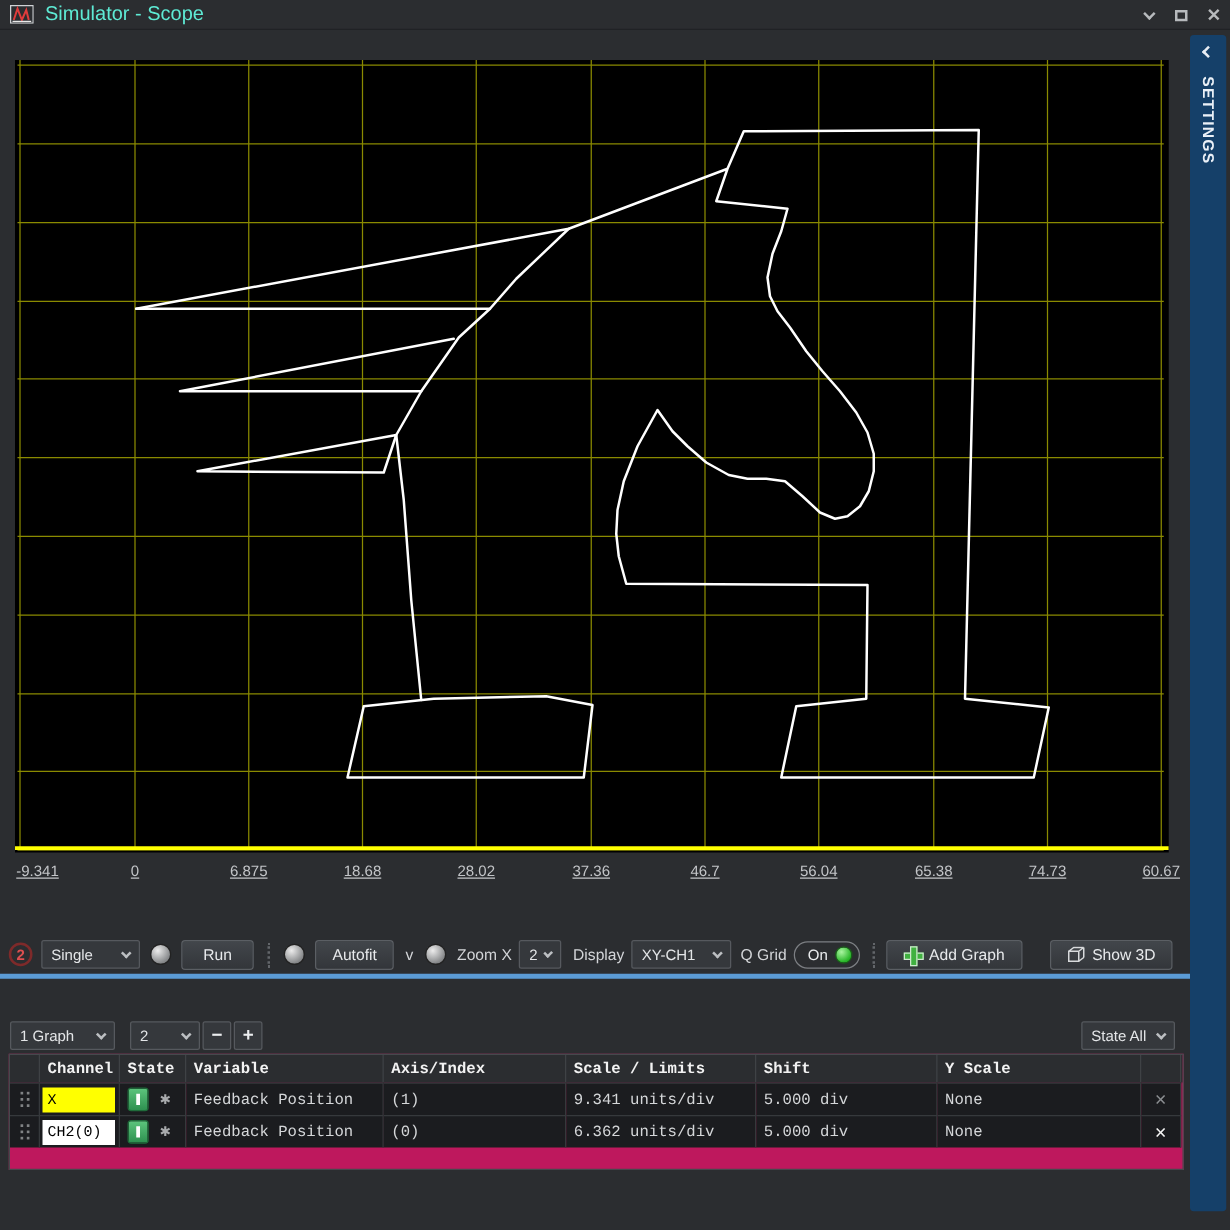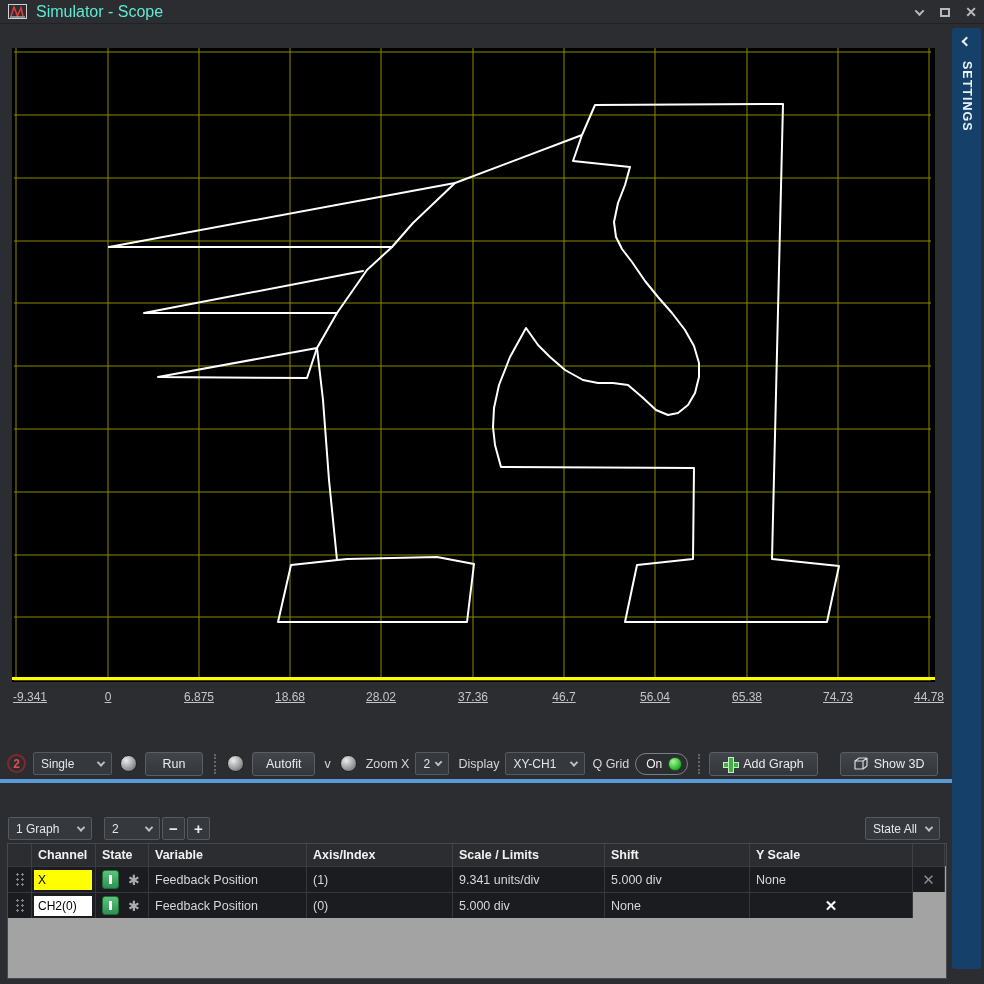--- a/index.html
+++ b/index.html
@@ -65,22 +65,22 @@
     background:#232528; border:1px solid #3d4044; color:#d6d8da; }
   .tab.active { background:#323539; color:#ffffff; }
   .tab.disabled { color:#76797d; }
   
   .controls-row { position:absolute; left:0; top:816px; width:950px; height:26px; }
   .controls-row .dd { position:absolute; top:1px; }
   .sq-btn { position:absolute; top:1px; width:23px; height:23px; background:#35383c;
     border:1px solid #56595e; border-radius:2px; color:#eceef0; font-size:15px; font-weight:bold;
     display:flex; align-items:center; justify-content:center; }
   
-  .signals-panel { position:absolute; left:7px; top:843px; width:940px; height:136px;
-    background:#a3a3a3; border:1px solid #46494d; }
+  .signals-panel { position:absolute; left:7px; top:843px; width:940px; height:93px;
+    background:#be185d; border:1px solid #46494d;font-family:Liberation Mono, monospace; }
   .tgrid { display:grid; grid-template-columns:24px 64px 53px 158px 146px 152px 145px 163px 32px; }
   .thead { background:#2b2d30; }
   .thead .cell { height:22px; font-weight:bold; color:#f2f2f2; font-size:12.5px;
     border-right:1px solid #3f4245; display:flex; align-items:center; padding-left:6px; }
   .trow .cell { height:26px; border-right:1px solid #36393c; border-top:1px solid #36393c;
     display:flex; align-items:center; padding-left:6px; color:#d5d7d9; font-size:12.5px; background:#1b1c1f; }
   .cell.nopad { padding-left:0; }
   .dots { width:10px; height:15px; margin-left:7px;
     background-image:radial-gradient(#808284 1.1px, transparent 1.3px); background-size:5px 5px; }
   .chbox { width:58px; height:20px; margin-left:2px; color:#000; display:flex; align-items:center;
@@ -153,21 +153,21 @@
       <span style="left: 30px;">-9.341</span>
       <span style="left: 108px;">0</span>
       <span style="left: 199px;">6.875</span>
       <span style="left: 290px;">18.68</span>
       <span style="left: 381px;">28.02</span>
       <span style="left: 473px;">37.36</span>
       <span style="left: 564px;">46.7</span>
       <span style="left: 655px;">56.04</span>
       <span style="left: 747px;">65.38</span>
       <span style="left: 838px;">74.73</span>
-      <span style="left: 929px;">44.78</span>
+      <span style="left: 929px;">60.67</span>
     </div>
 
   <div class="toolbar">
     <span class="badge">2</span>
     <span class="dd" style="width:79px;margin-left:7px">
       <span>Single</span>
         <span class="chev down"></span>
     </span>
     <span class="led" style="margin-left:8px"></span>
     <button class="btn" style="margin-left:8px;width:58px">Run</button>
@@ -264,20 +264,21 @@
         </div>
       <div class="cell nopad">
         <span class="chbox" style="background: rgb(255, 255, 255);">CH2(0)</span>
       </div>
       <div class="cell nopad">
         <span class="state-btn"></span>
         <span class="asterisk">✱</span>
       </div>
       <div class="cell">Feedback Position</div>
       <div class="cell">(0)</div>
+      <div class="cell">6.362 units/div</div>
       <div class="cell">5.000 div</div>
       <div class="cell">None</div>
       <div class="cell nopad">
           <span class="rowx bright">✕</span>
         </div>
     </div>
   </div>
 
   <div class="settings-strip">
     <span class="chev left collapse"></span>

